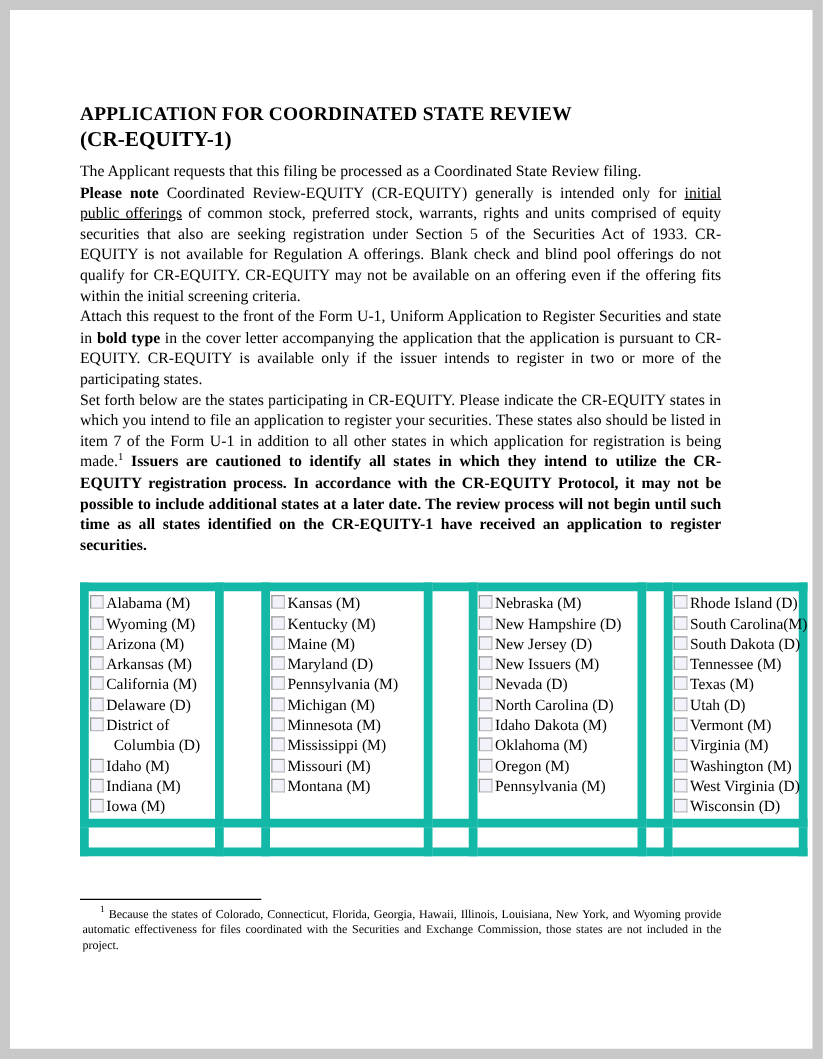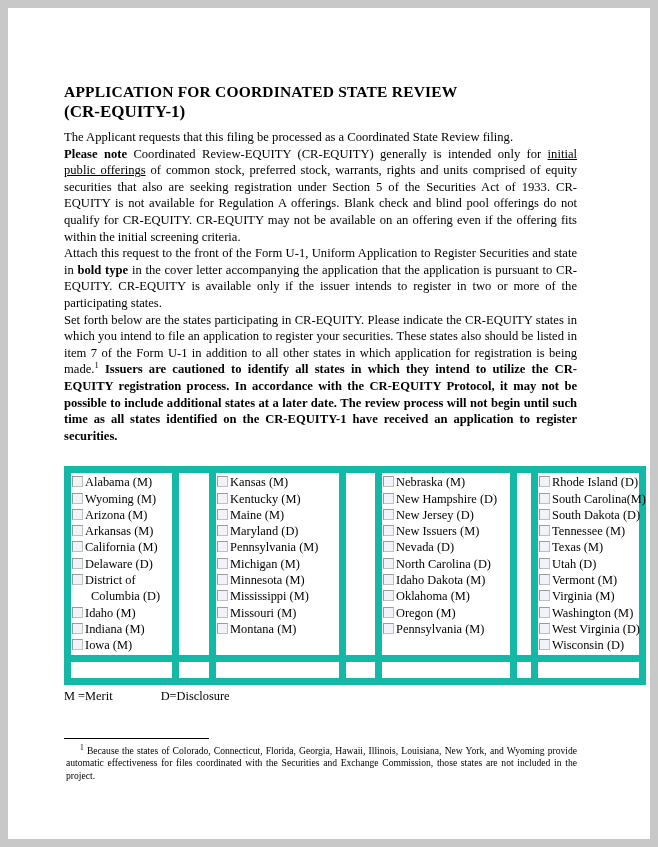--- a/index.html
+++ b/index.html
@@ -360,23 +360,20 @@
             <td></td>
             <td></td>
             <td></td>
             <td></td>
             <td></td>
           </tr>
         </tbody>
       </table>
     </div>
 
-    <div class="legend">
-      <span>M =Merit</span><span class="lg2">D=Disclosure</span>
-    </div>
 
     <div class="footnote-zone">
       <div class="fn-rule"></div>
       <div class="footnote">
         <span class="fn-indent"></span><sup>1</sup> <span>Because the states of Colorado, Connecticut, Florida, Georgia, Hawaii, Illinois, Louisiana, New York, and Wyoming provide automatic effectiveness for files coordinated with the Securities and Exchange Commission, those states are not included in the project.</span>
       </div>
     </div>
 
   </div>
 </div>

